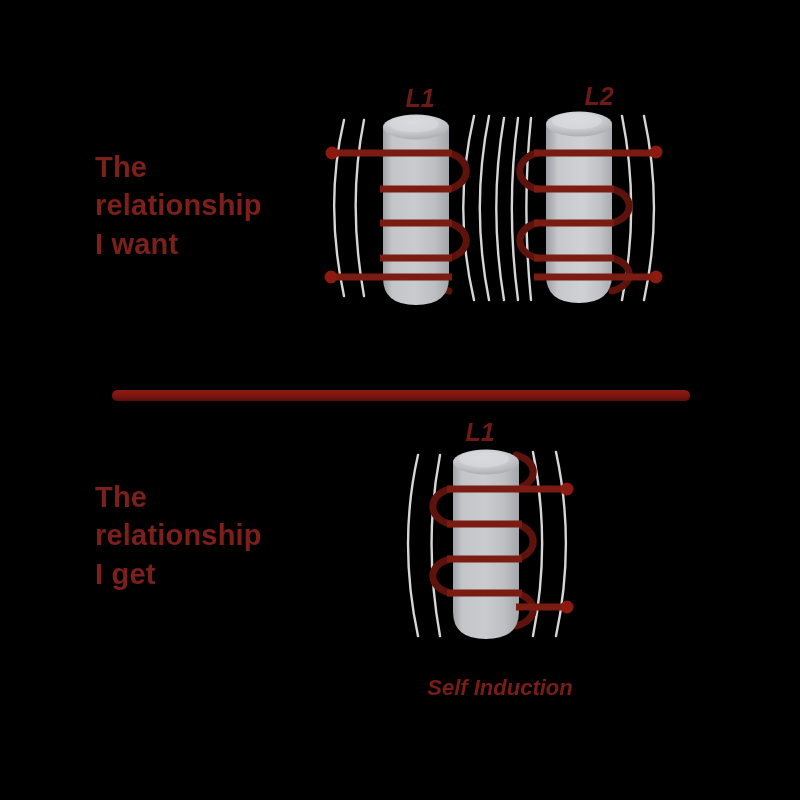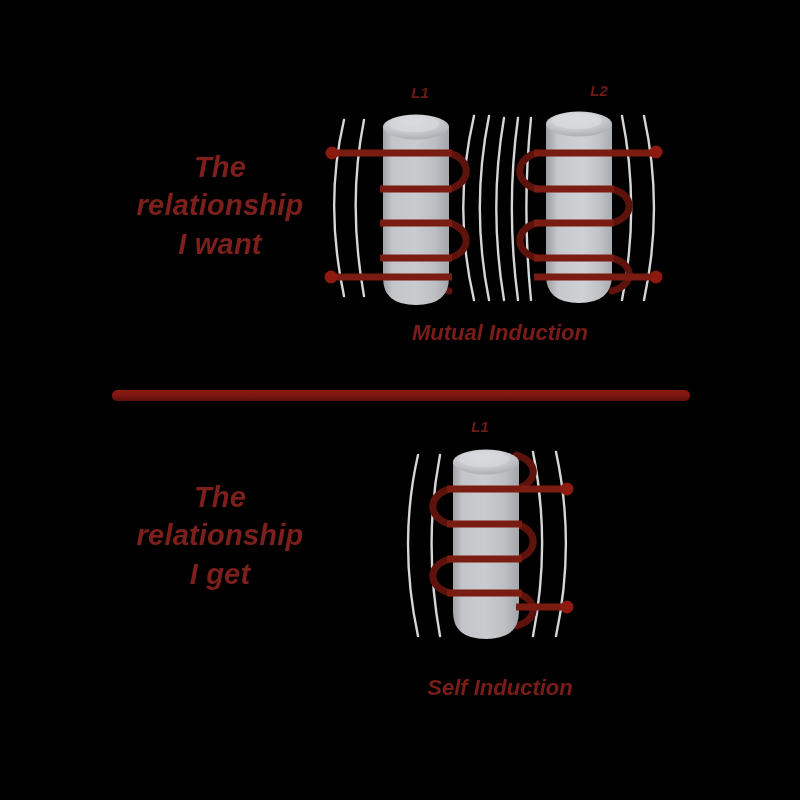--- a/index.html
+++ b/index.html
@@ -22,23 +22,22 @@
     position: absolute;
     left: 0;
     top: 0;
     width: 800px;
     height: 800px;
   }
   .caption {
     position: absolute;
     color: #7d1f1b;
     font-family: "Liberation Sans", sans-serif;
-    font-style: italic;
     font-weight: bold;
-    text-align: center;
+    text-align: left;
     line-height: 1.32;
     letter-spacing: 0.2px;
     white-space: pre-line;
     user-select: none;
   }
   .caption-want {
     left: 95px;
     top: 148px;
     width: 250px;
     font-size: 29px;
@@ -69,21 +68,21 @@
     top: 675px;
     width: 260px;
     font-style: italic;
   }
   .coil-tag {
     position: absolute;
     color: #6e1a16;
     font-family: "Liberation Sans", sans-serif;
     font-style: italic;
     font-weight: bold;
-    font-size: 15px;
+    font-size: 25px;
     text-align: center;
     user-select: none;
   }
   .tag-l1-top { left: 375px; top: 84px; width: 90px; }
   .tag-l2-top { left: 554px; top: 82px; width: 90px; }
   .tag-l1-bot { left: 435px; top: 418px; width: 90px; }
 </style>
 </head>
 <body>
 
@@ -225,21 +224,20 @@
   </svg>
 
   <div class="caption caption-want">The
 relationship
 I want</div>
 
   <div class="coil-tag tag-l1-top">L1</div>
 
   <div class="coil-tag tag-l2-top">L2</div>
 
-  <div class="sublabel sublabel-mutual">Mutual Induction</div>
 
   <div class="caption caption-get">The
 relationship
 I get</div>
 
   <div class="coil-tag tag-l1-bot">L1</div>
 
   <div class="sublabel sublabel-self">Self Induction</div>
 
 </div>

